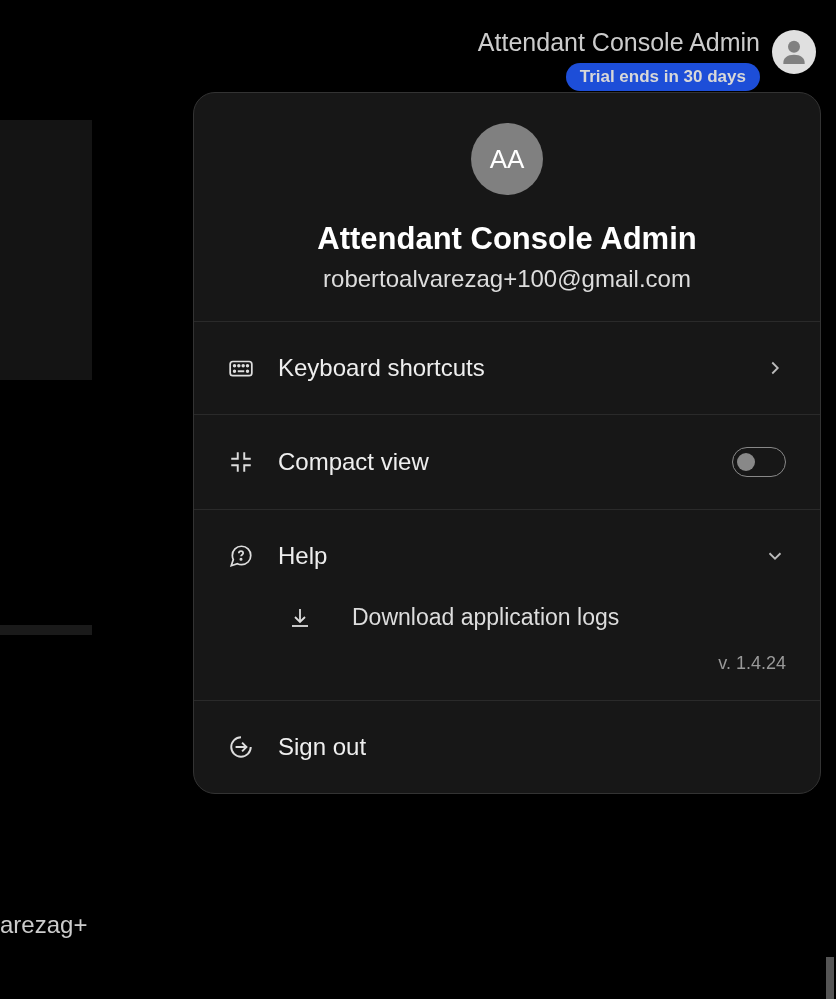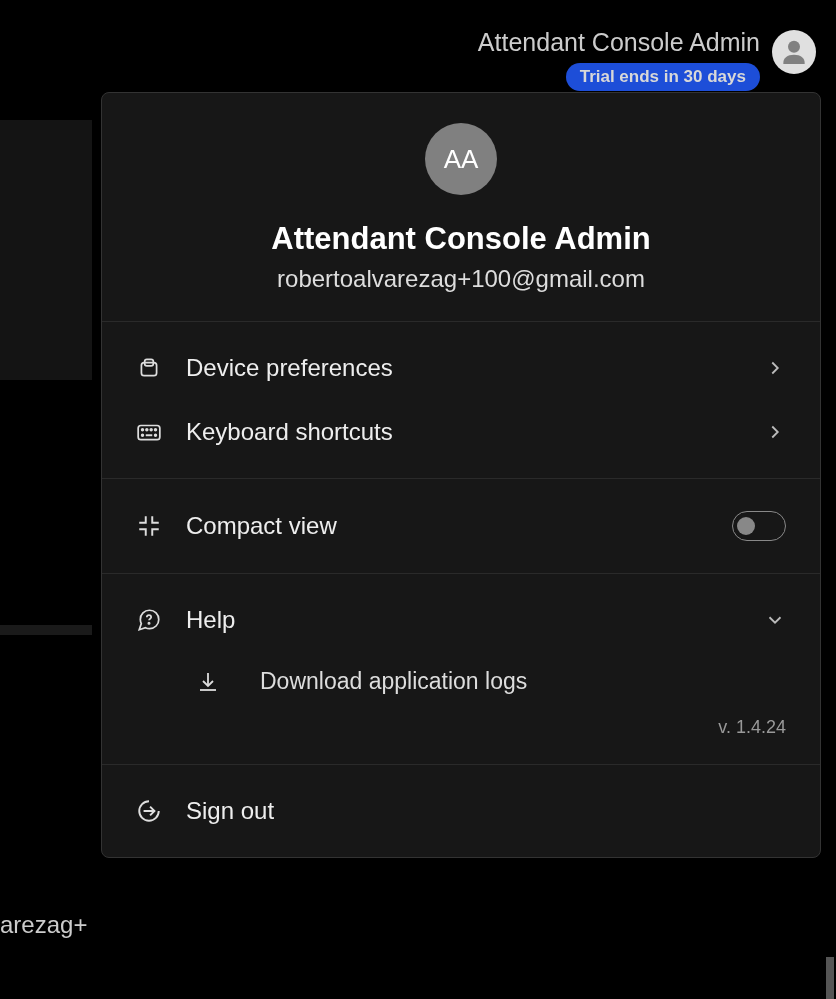--- a/index.html
+++ b/index.html
@@ -79,24 +79,24 @@
       margin-top: 2px;
     }
     .header-avatar svg {
       width: 32px;
       height: 32px;
     }
     .dropdown {
       position: absolute;
       top: 92px;
       right: 15px;
-      width: 720px;
+      width: 628px;
       background: #171717;
       border: 1px solid #333;
-      border-radius: 8px;
+      border-radius: 22px;
       overflow: hidden;
     }
     .profile-section {
       padding: 30px 20px 28px;
       text-align: center;
       border-bottom: 1px solid #2a2a2a;
     }
     .avatar-circle {
       width: 72px;
       height: 72px;
@@ -241,32 +241,20 @@
 
 <div class="dropdown">
 
   <div class="profile-section">
     <div class="avatar-circle">AA</div>
     <div class="profile-name">Attendant Console Admin</div>
     <div class="profile-email">robertoalvarezag+100@gmail.com</div>
   </div>
 
   <div class="menu-section">
-    <div class="menu-item">
-      <span class="menu-icon">
-        <svg viewBox="0 0 24 24" fill="none" stroke="currentColor" stroke-width="1.6">
-          <rect x="5" y="7" width="14" height="12" rx="2.5"></rect>
-          <rect x="8" y="4" width="8" height="6" rx="2"></rect>
-        </svg>
-      </span>
-      <span class="menu-label">Device preferences</span>
-      <svg class="chevron" viewBox="0 0 24 24" fill="none" stroke="currentColor" stroke-width="2">
-        <polyline points="9 18 15 12 9 6"></polyline>
-      </svg>
-    </div>
 
 
     <div class="menu-item">
       <span class="menu-icon">
         <svg viewBox="0 0 24 24" fill="none" stroke="currentColor" stroke-width="1.6">
           <rect x="2" y="6" width="20" height="13" rx="2.5"></rect>
           <circle cx="6" cy="10" r="0.8" fill="currentColor"></circle>
           <circle cx="10" cy="10" r="0.8" fill="currentColor"></circle>
           <circle cx="14" cy="10" r="0.8" fill="currentColor"></circle>
           <circle cx="18" cy="10" r="0.8" fill="currentColor"></circle>

